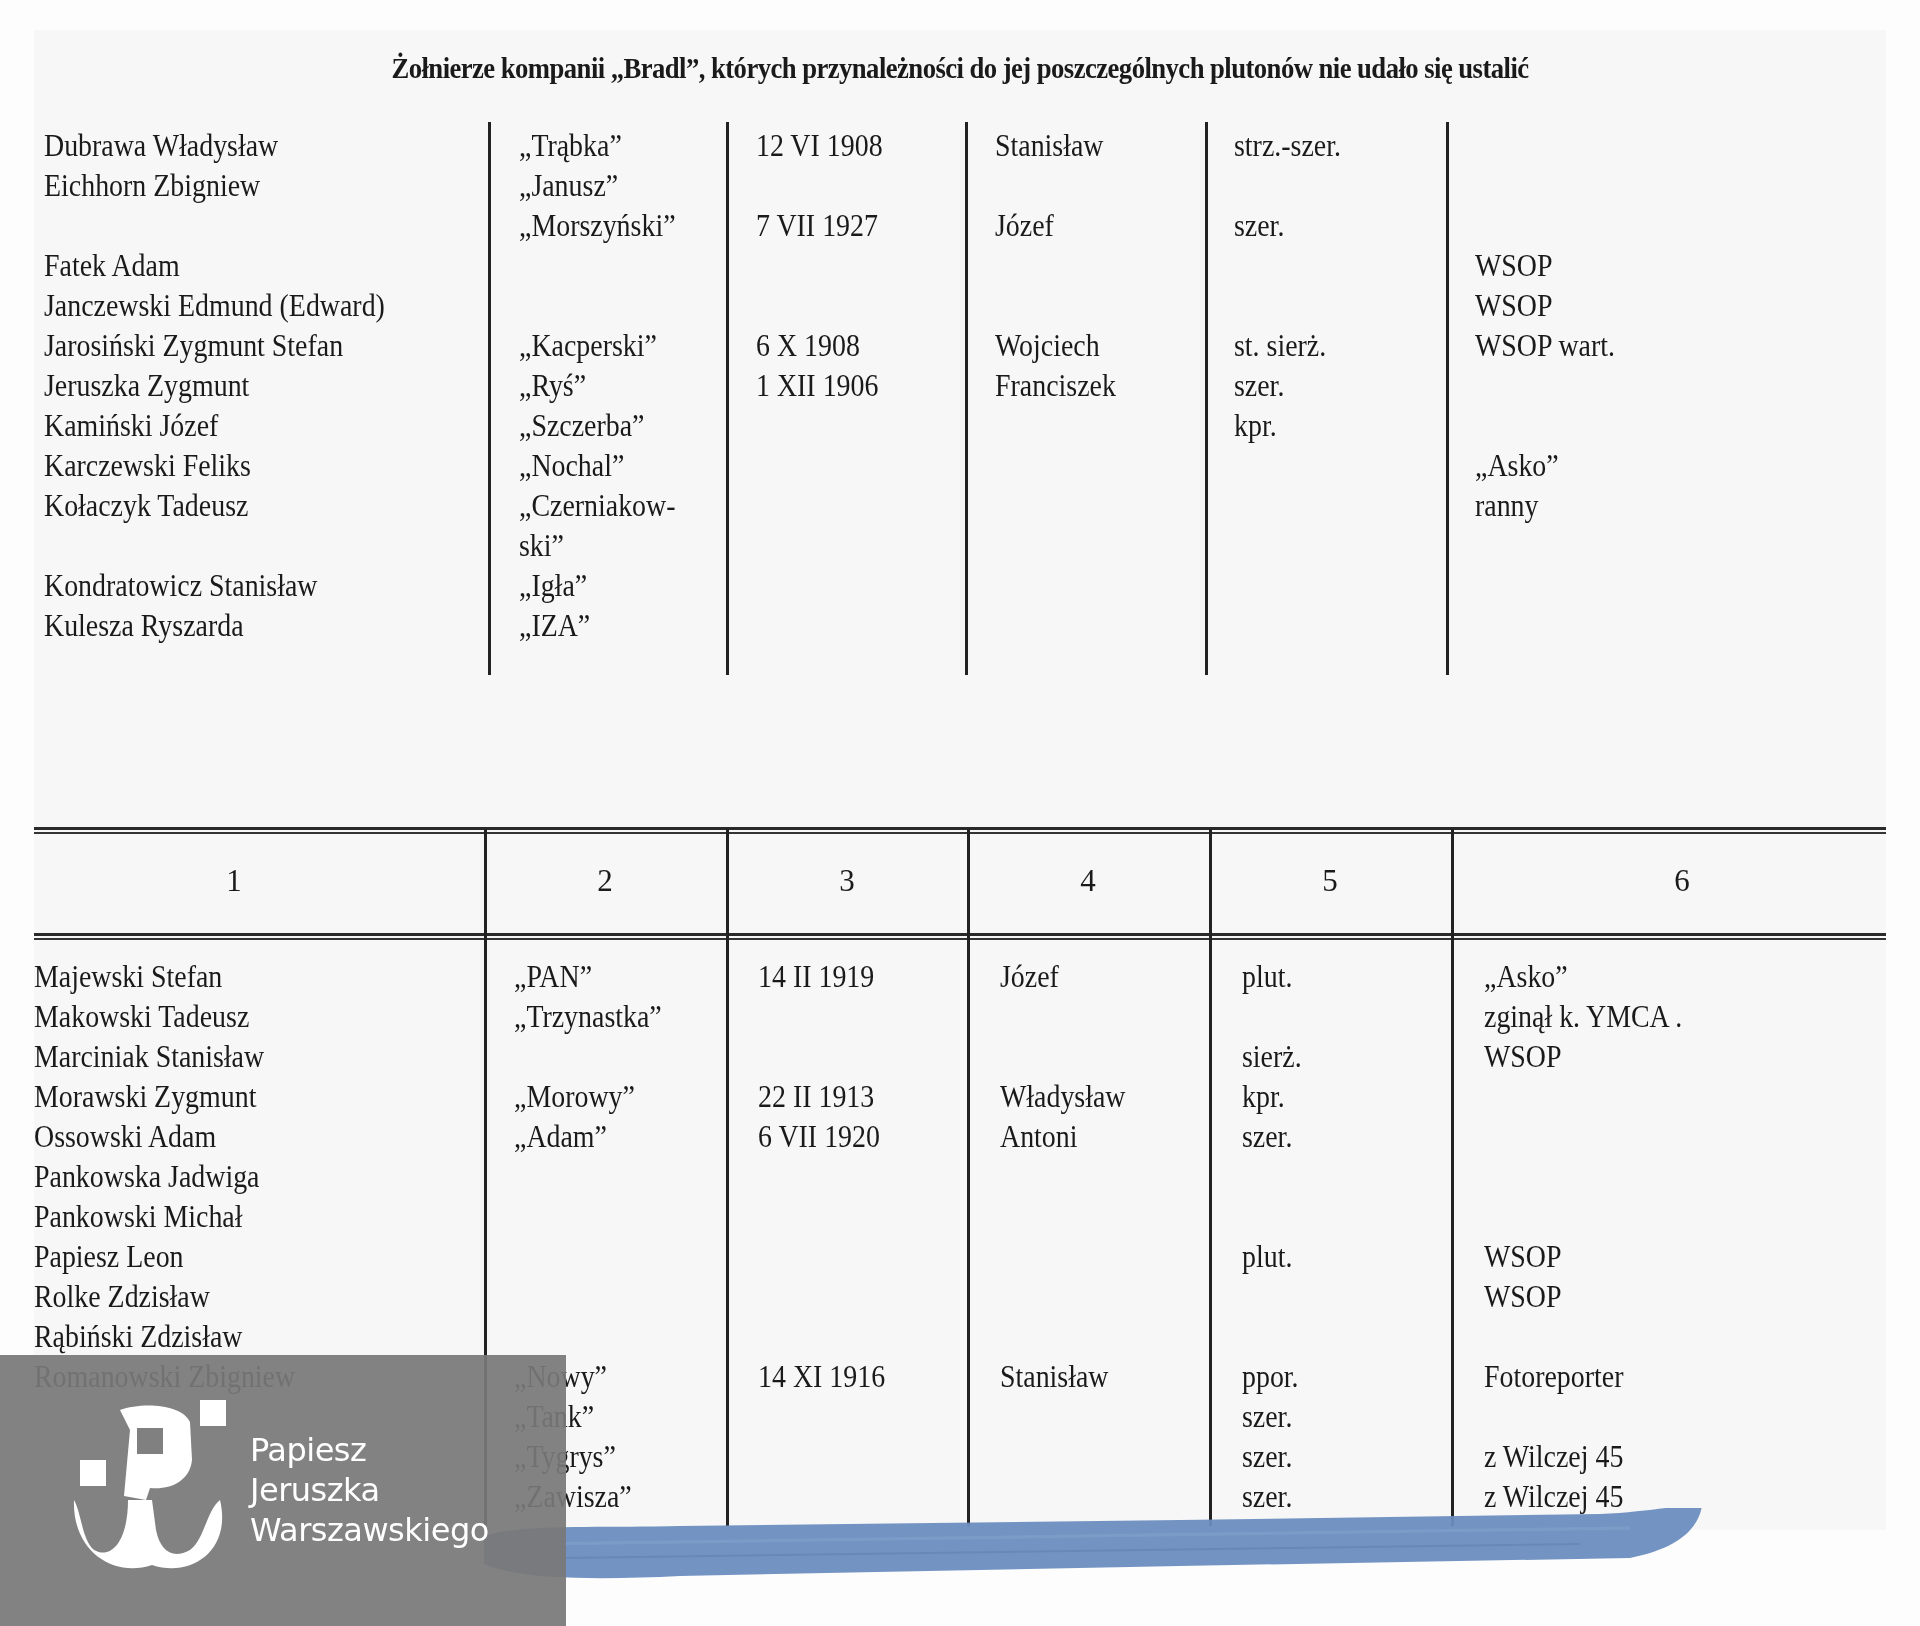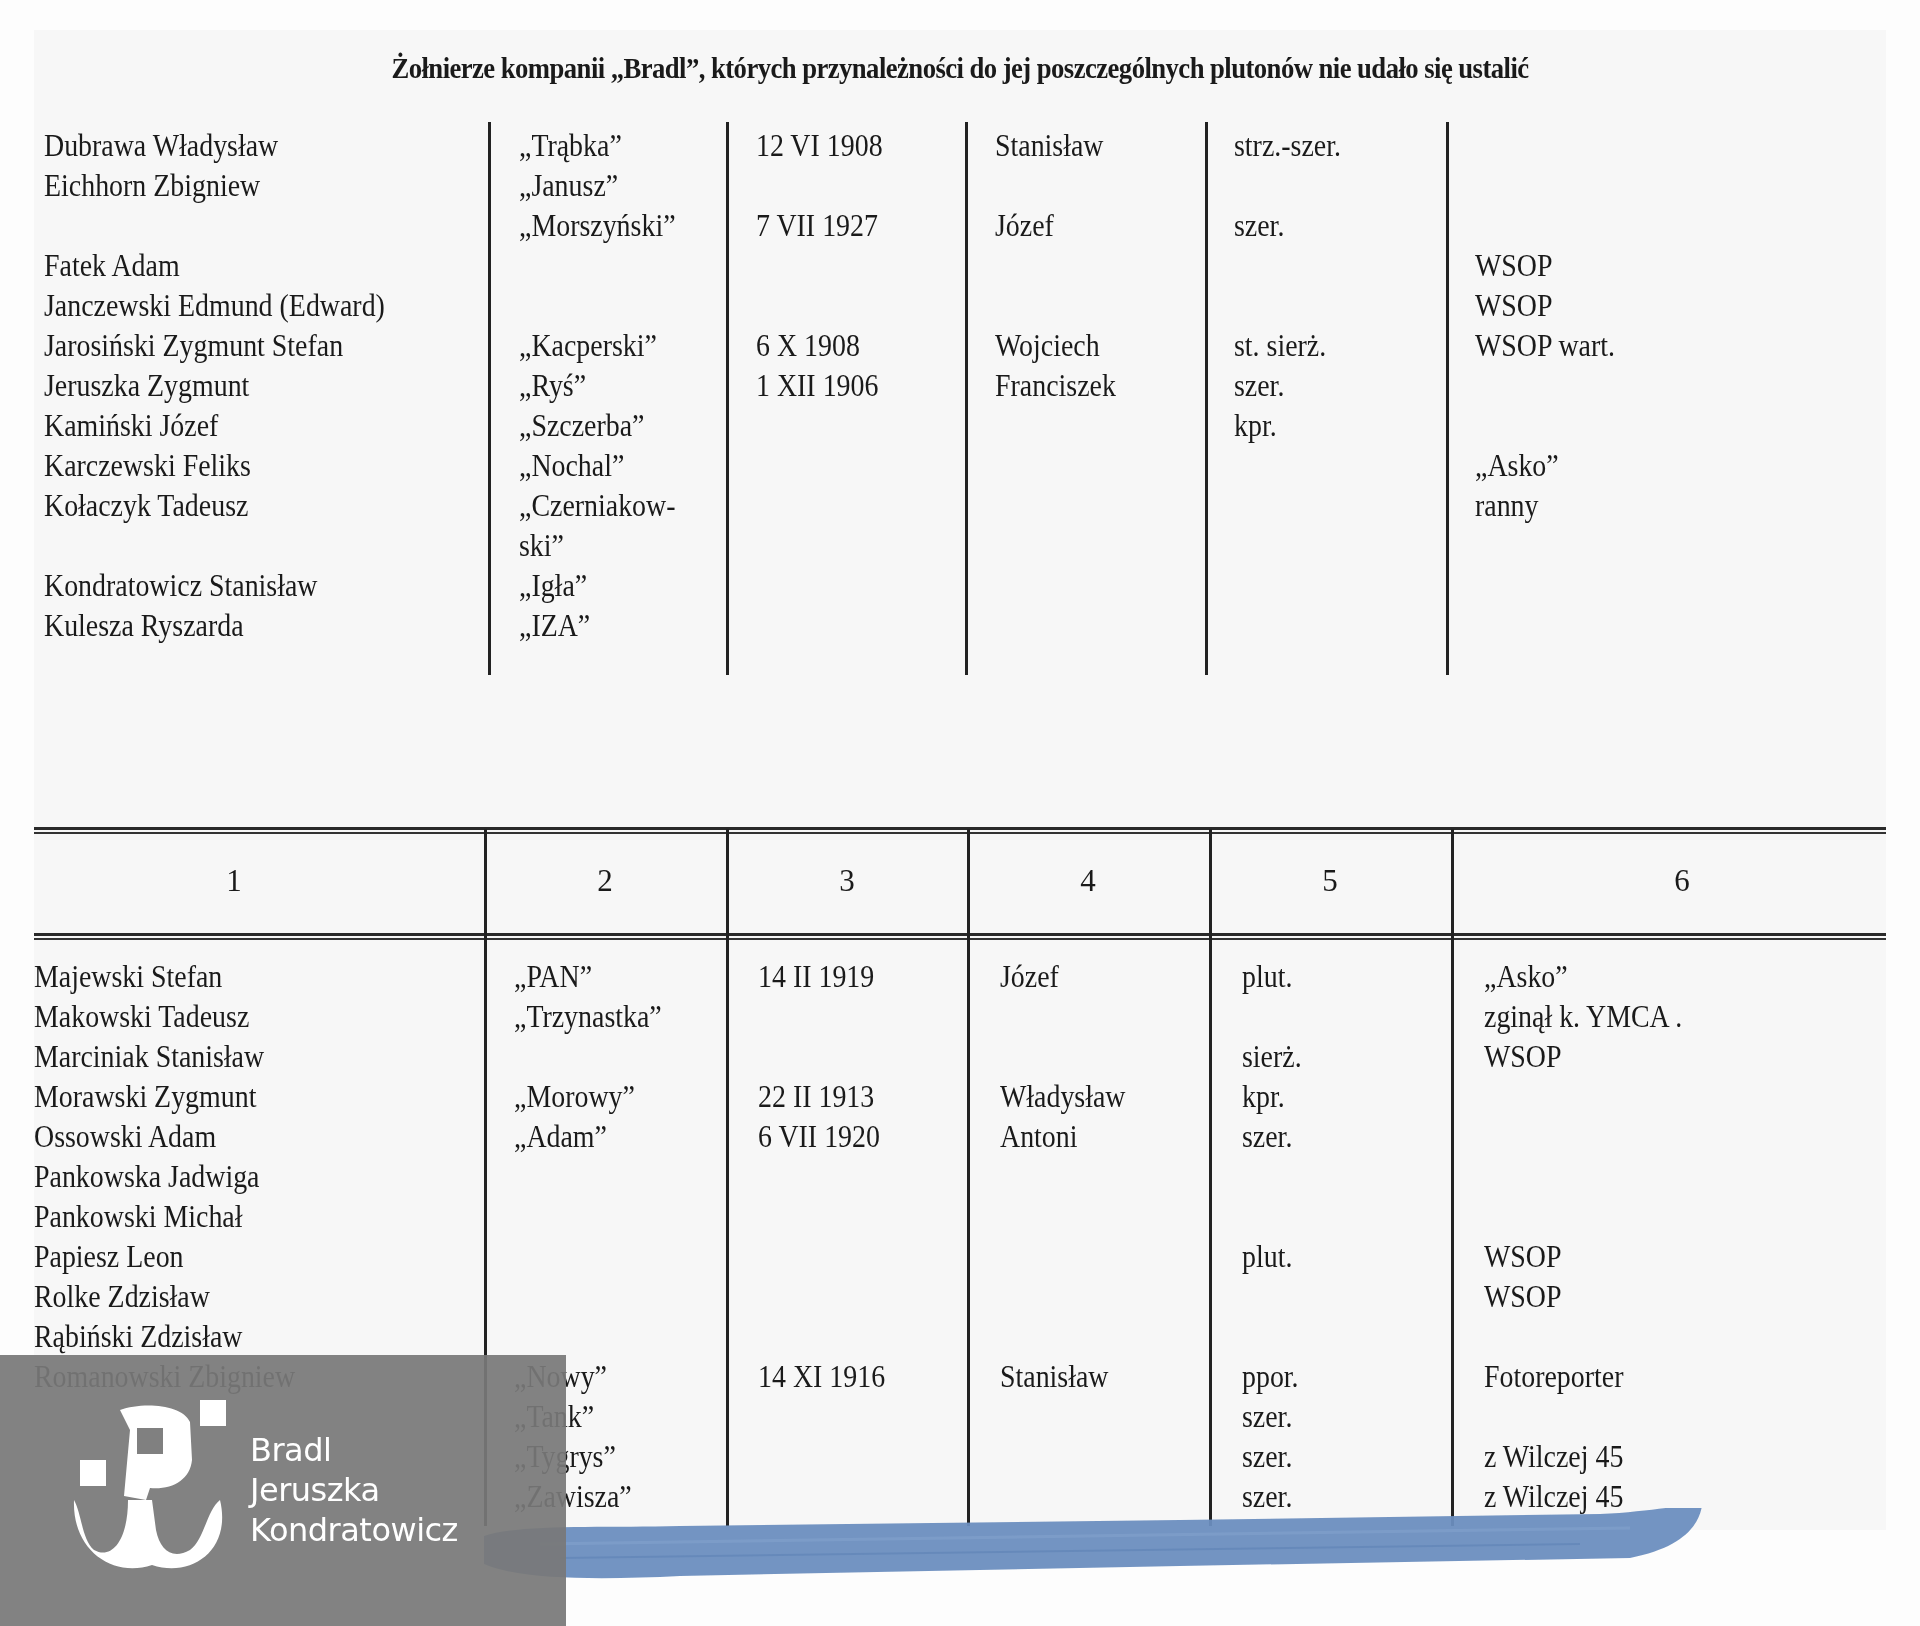--- a/index.html
+++ b/index.html
@@ -302,16 +302,16 @@
 
 <div class="logo-box"></div>
 <svg style="position:absolute; left:72px; top:1400px;" width="170" height="180" viewBox="0 0 170 180">
   <rect x="128" y="0" width="26" height="26" fill="#fff"></rect>
   <rect x="8" y="60" width="26" height="26" fill="#fff"></rect>
   <path d="M48 10 C 70 2, 110 4, 118 22 L 120 60 C 118 80, 100 90, 78 88 L 74 100 L 52 96 L 58 30 Z" fill="#fff"></path>
   <rect x="65" y="28" width="26" height="26" fill="#808080"></rect>
   <path d="M2 100 C 0 150, 40 178, 80 165 C 120 178, 160 150, 148 100 C 135 110, 132 140, 118 150 C 100 160, 88 150, 84 130 L 80 100 L 56 100 C 56 140, 40 160, 22 150 C 10 140, 10 115, 2 100 Z" fill="#fff"></path>
 </svg>
 <div class="logo-text">
-  <div>Bradl</div>
+  <div>Papiesz</div>
   <div>Jeruszka</div>
-  <div>Kondratowicz</div>
+  <div>Warszawskiego</div>
 </div>
 
 </body></html>

